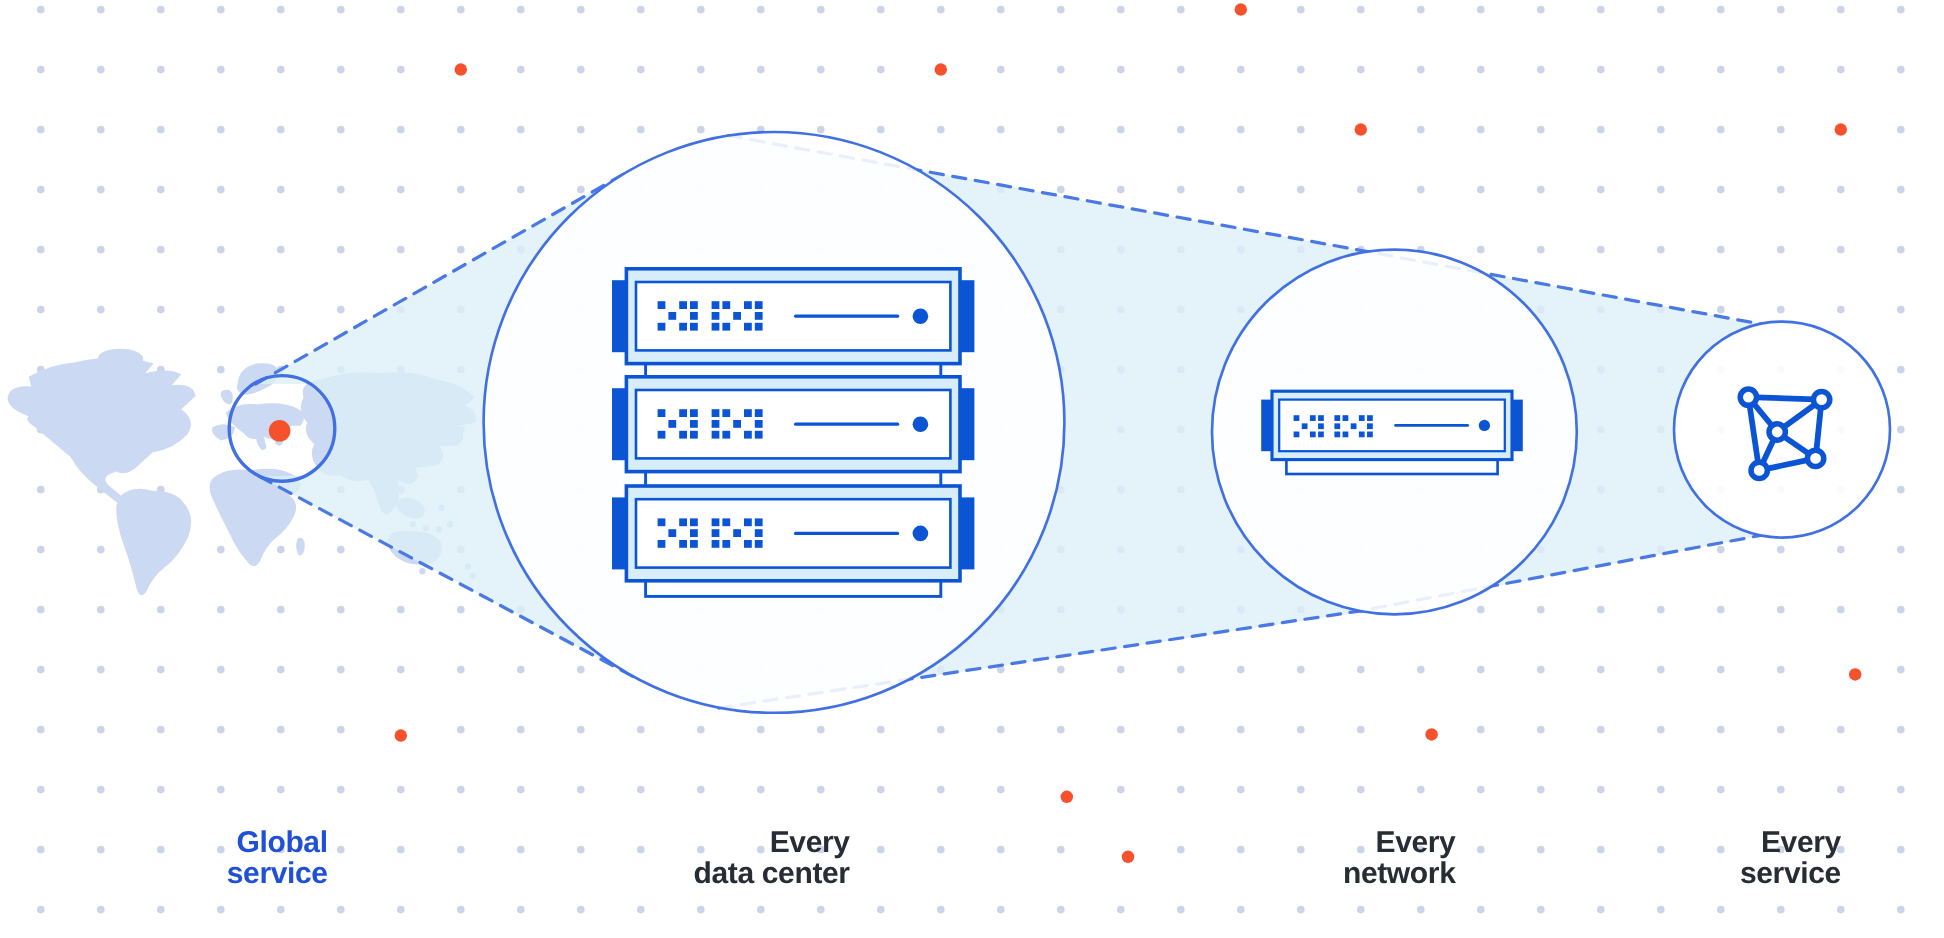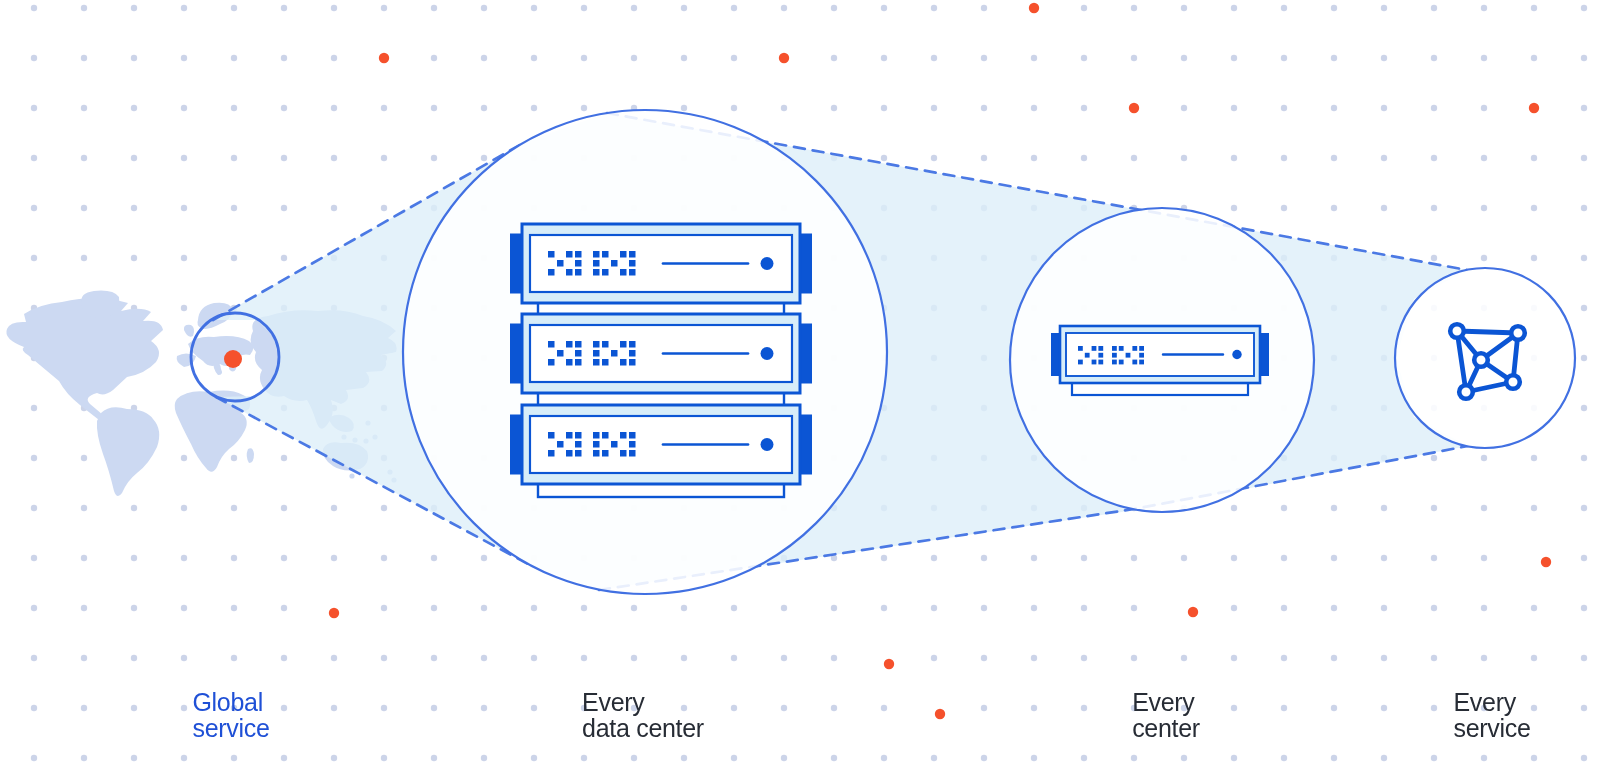--- a/index.html
+++ b/index.html
@@ -8,22 +8,22 @@
     width:1620px;height:782px;
     background:#ffffff;
     overflow:hidden;
     font-family:"Liberation Sans",sans-serif;
   }
   .canvas svg{position:absolute;left:0;top:0;}
   .stage-label{
     position:absolute;
     top:689px;
     transform:translateX(-50%);
-    text-align:left;
-    font-weight:400;
+    text-align:right;
+    font-weight:700;
     font-size:25px;
     line-height:26px;
     letter-spacing:-0.3px;
     color:#272c35;
     white-space:nowrap;
   }
   .stage-label.blue{color:#1f50d6;}
 </style>
 </head>
 <body>
@@ -718,21 +718,21 @@
     <div>service</div>
   </div>
 
   <div class="stage-label" style="left: 643px; color: rgb(39, 44, 53);">
     <div>Every</div>
     <div>data center</div>
   </div>
 
   <div class="stage-label" style="left: 1166px; color: rgb(39, 44, 53);">
     <div>Every</div>
-    <div>center</div>
+    <div>network</div>
   </div>
 
   <div class="stage-label" style="left: 1492px; color: rgb(39, 44, 53);">
     <div>Every</div>
     <div>service</div>
   </div>
 
 </div>
 
 </body></html>

